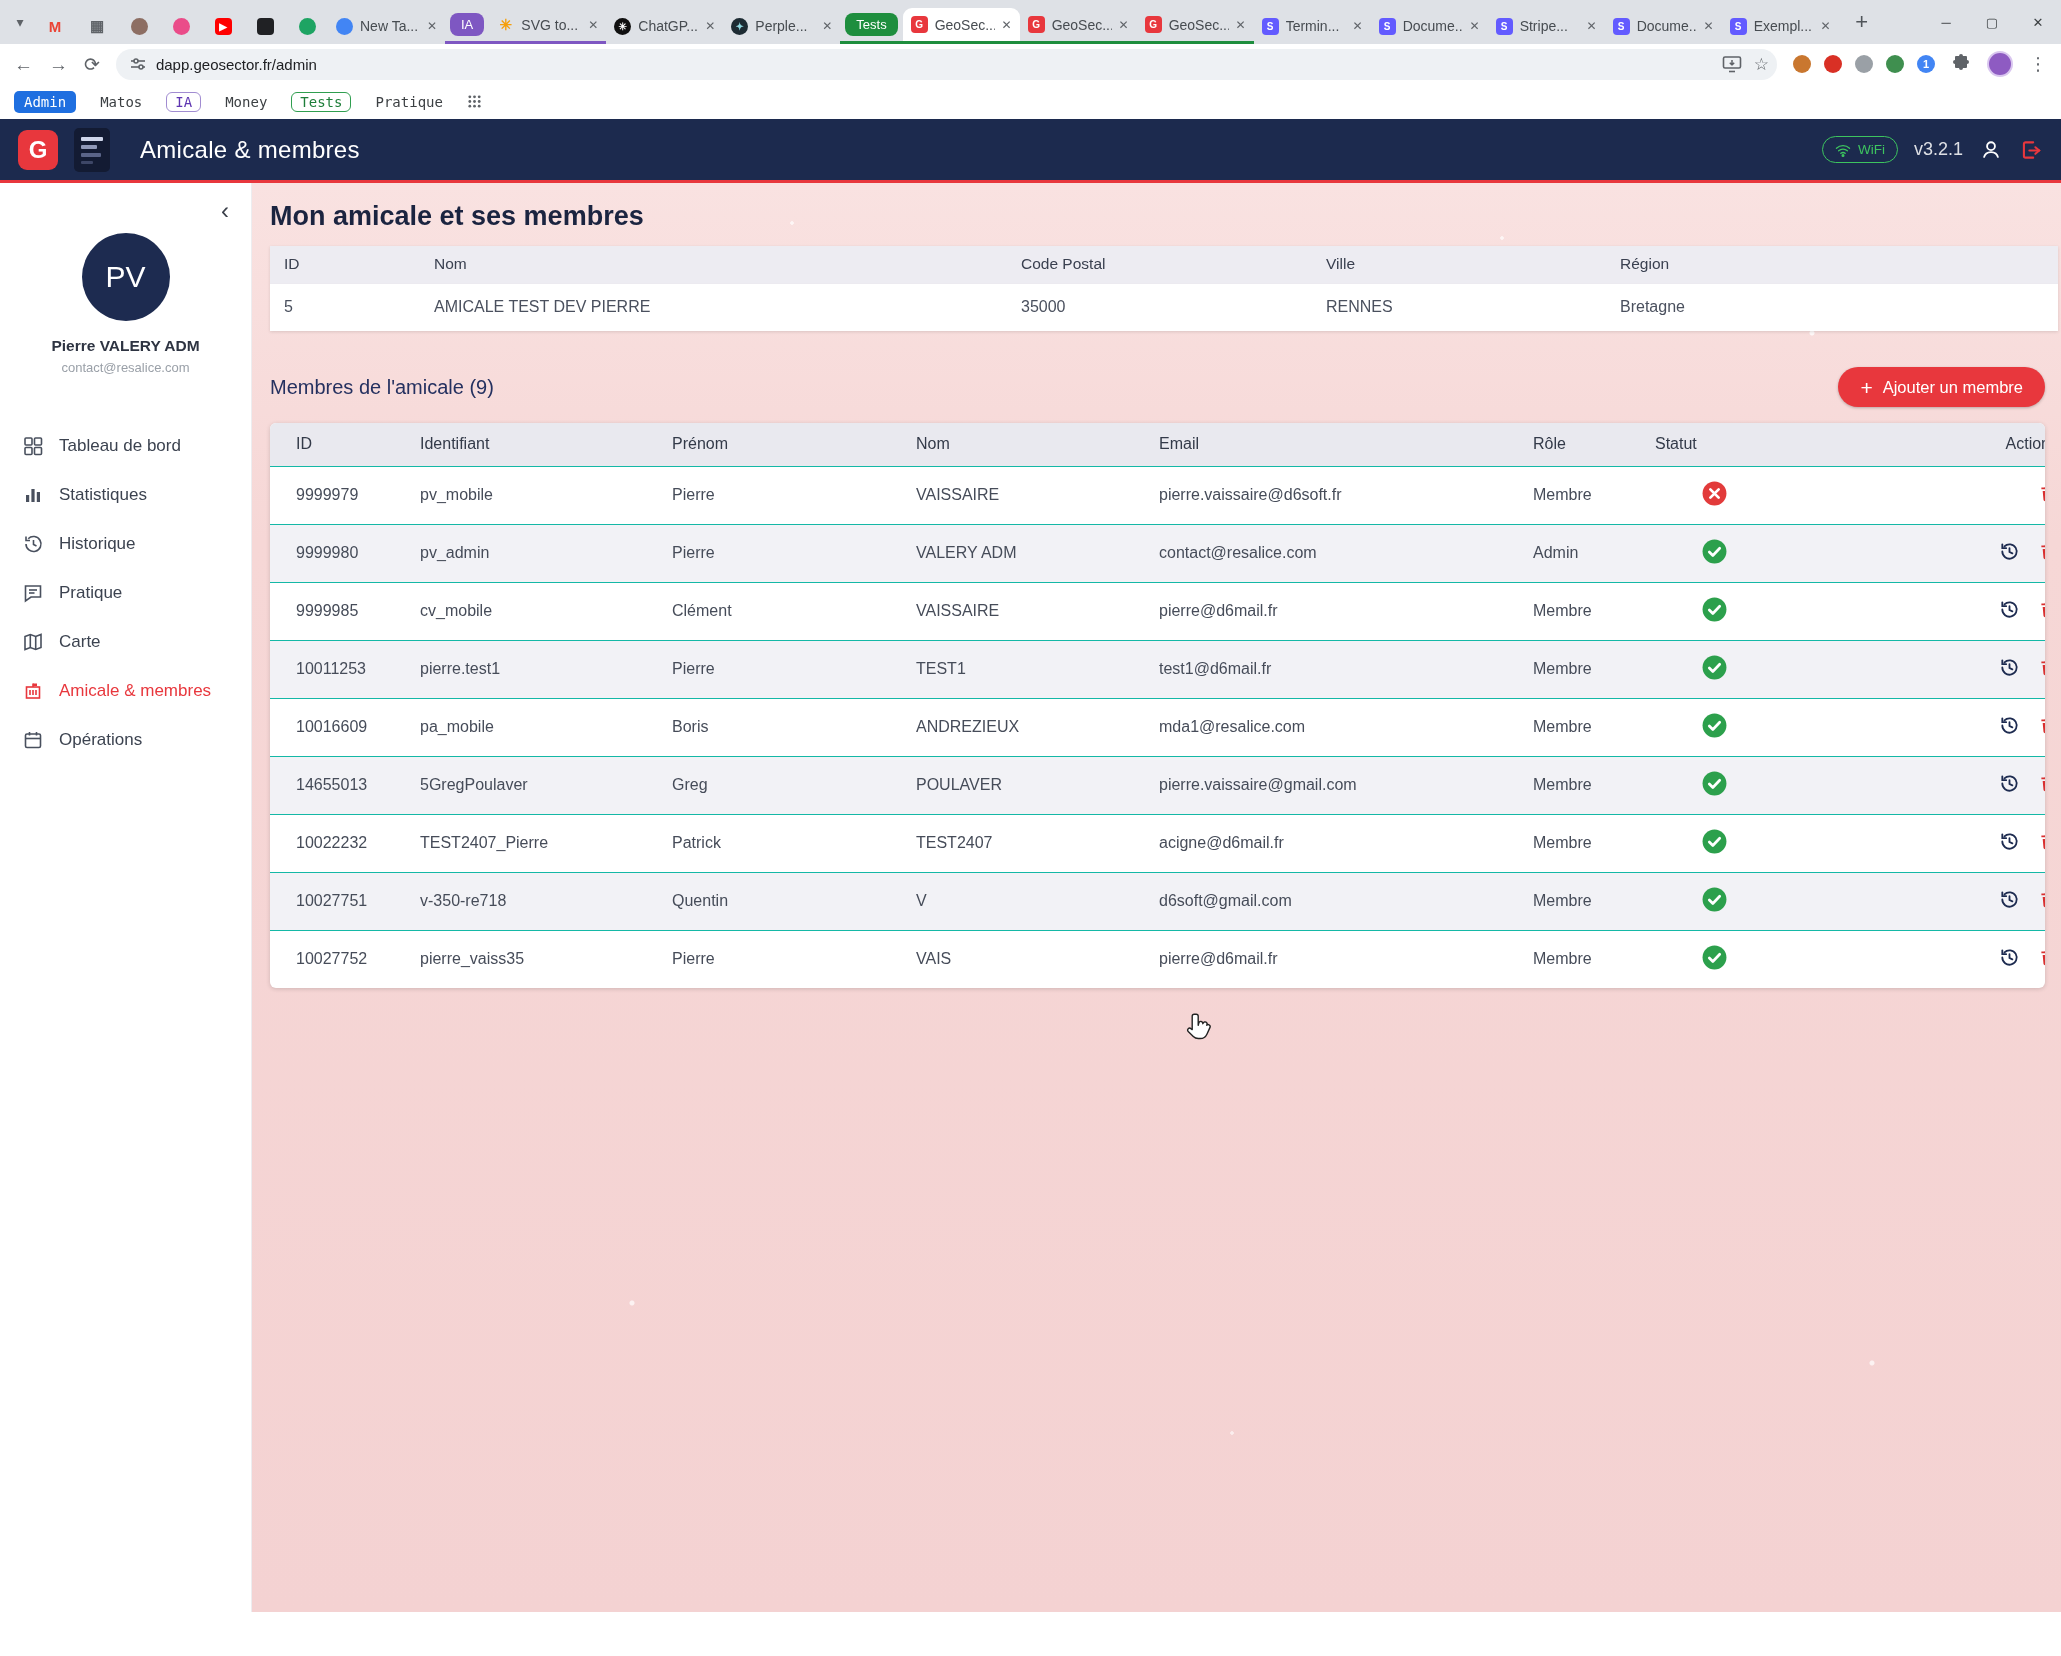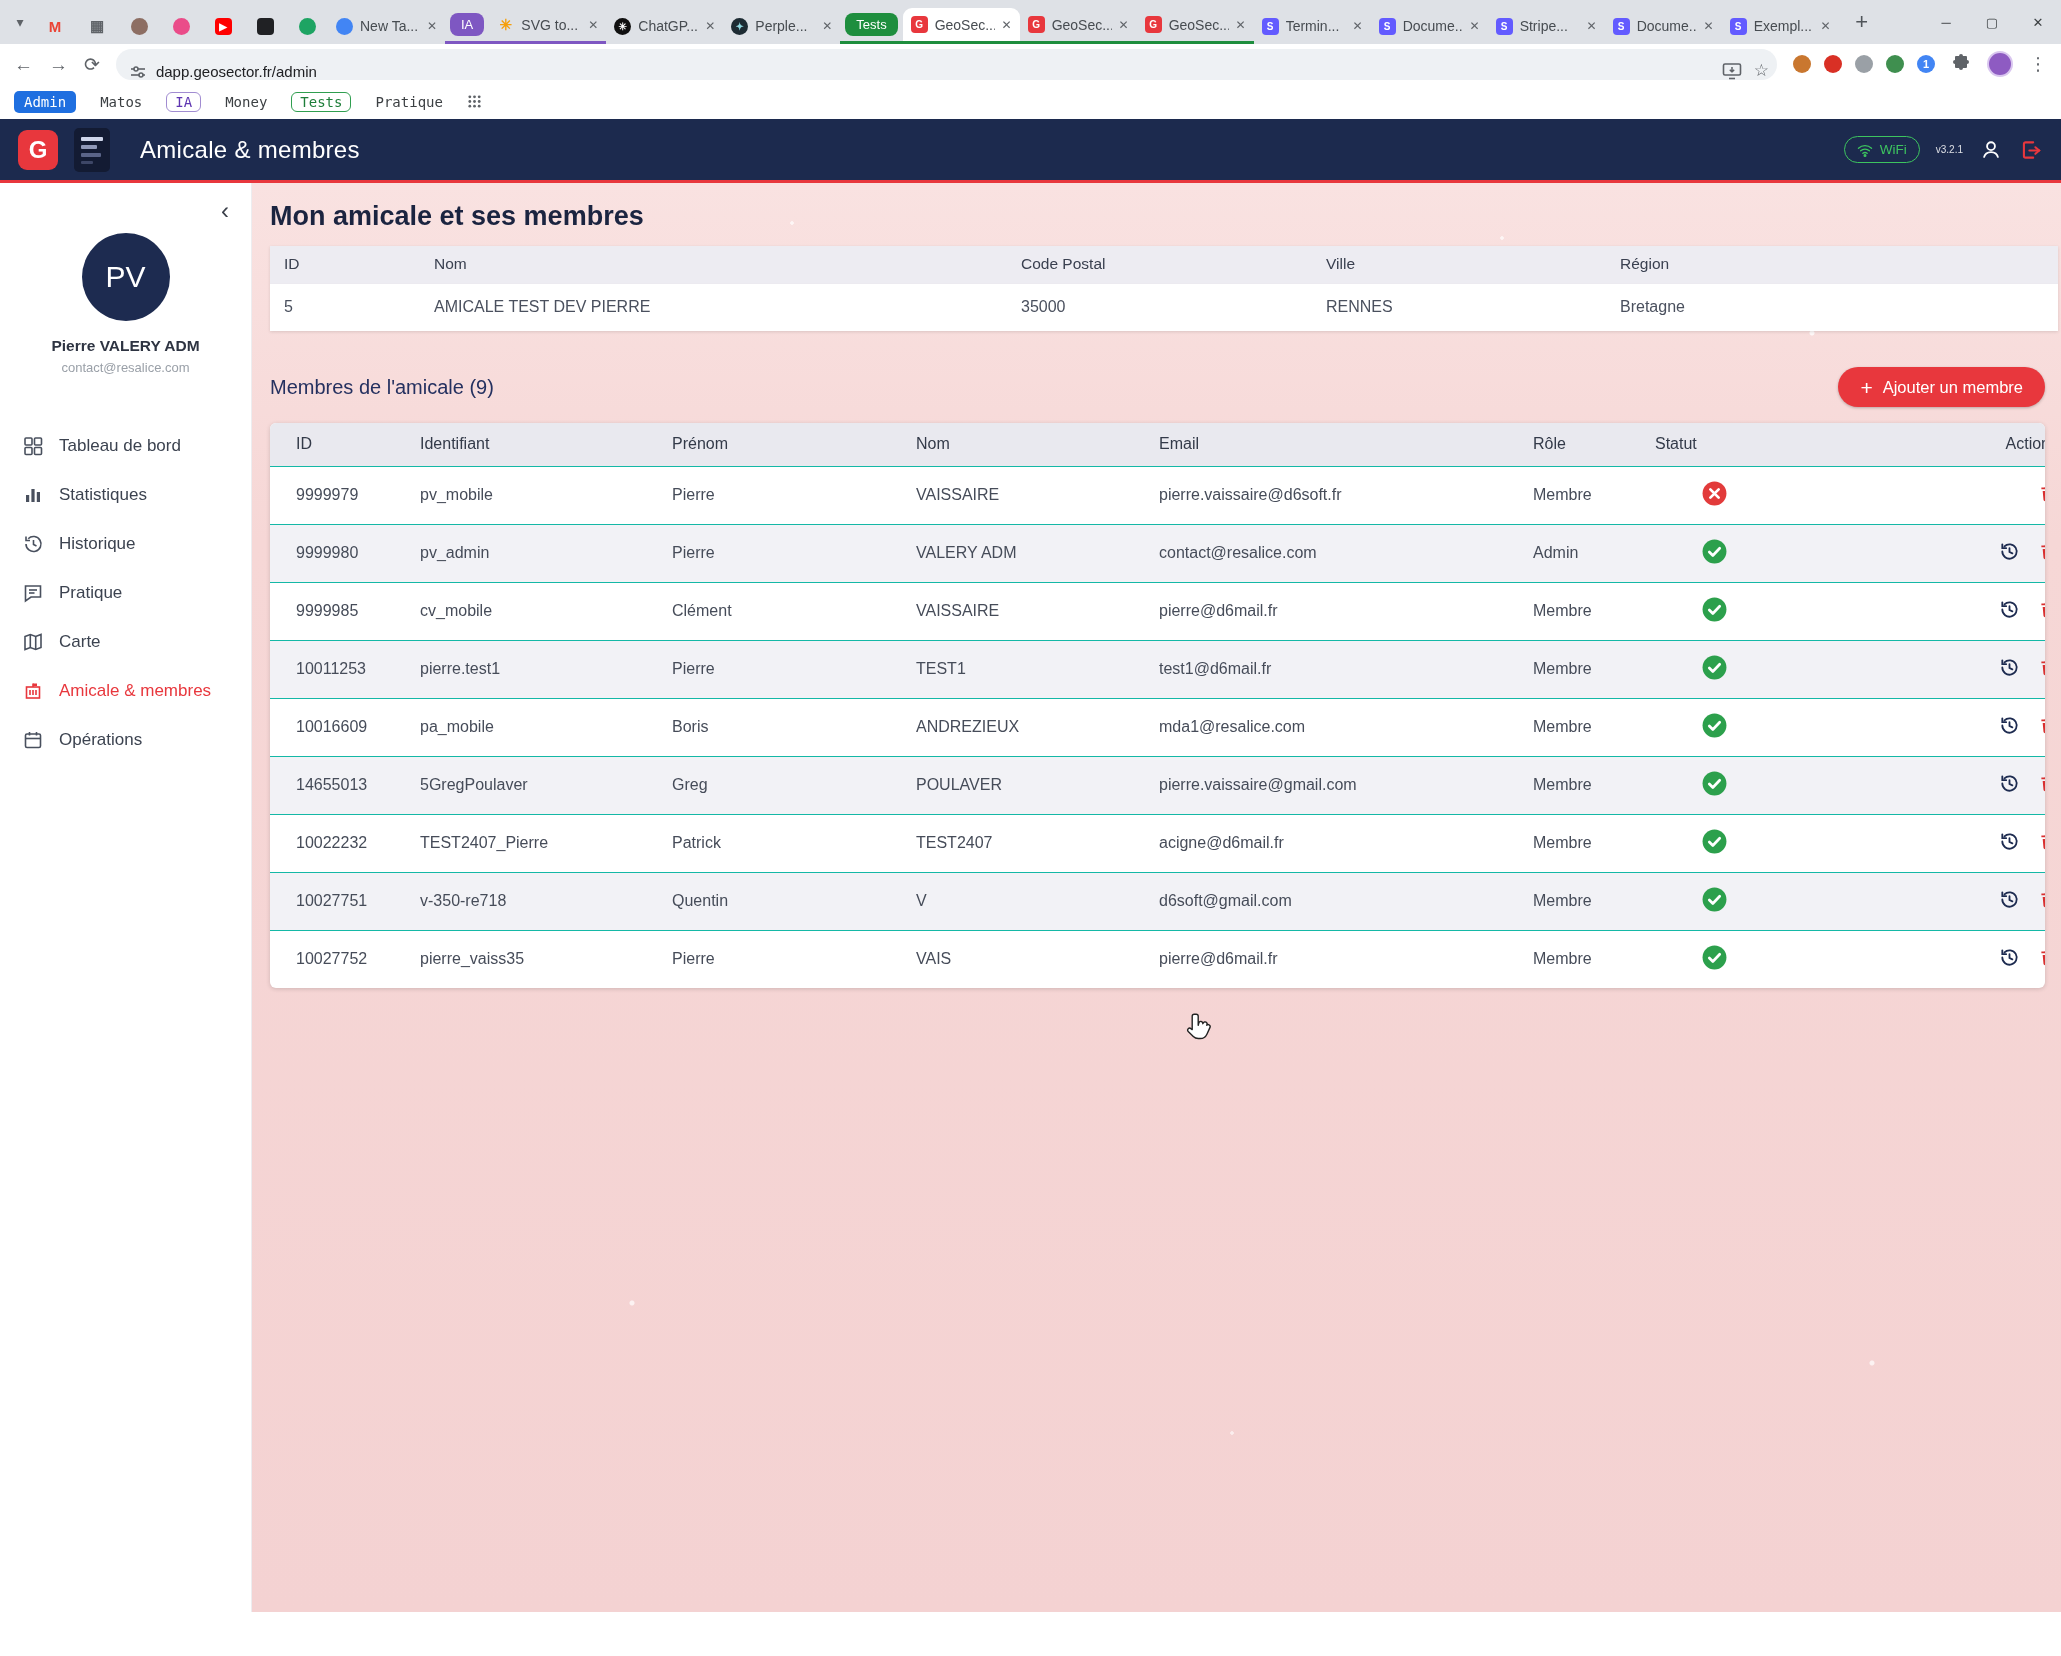--- a/index.html
+++ b/index.html
@@ -20,21 +20,21 @@
   .fav.nobg { background:transparent; font-size:15px; }
   .chipwrap { height:36px; display:flex; align-items:center; padding:0 5px; }
   .gchip { height:23px; border-radius:8px; color:#fff; font-size:13px; display:flex; align-items:center; padding:0 11px; }
   .newtab { align-self:center; margin-left:8px; font-size:22px; color:#50555a; width:30px; height:30px; display:flex; align-items:center; justify-content:center; }
   .wincontrols { position:absolute; right:0; top:0; height:44px; display:flex; }
   .wincontrols span { width:46px; display:flex; align-items:center; justify-content:center; font-size:13px; color:#3c4043; }
 
   
   .toolbar { height:40px; background:#fff; display:flex; align-items:center; padding:0 14px; gap:16px; }
   .tbicon { color:#5f6368; font-size:19px; flex:none; line-height:1; }
-  .omnibox { flex:1; height:31px; background:#eef1f4; border-radius:16px; display:flex; align-items:flex-end; gap:10px; padding:0 8px 0 14px; min-width:0; }
+  .omnibox { flex:1; height:31px; background:#eef1f4; border-radius:16px; display:flex; align-items:center; gap:10px; padding:0 8px 0 14px; min-width:0; }
   .url { font-size:15px; color:#202124; flex:1; }
   .obx-right { display:flex; align-items:center; gap:12px; }
   .extensions { display:flex; align-items:center; gap:13px; }
   .extdot { width:18px; height:18px; border-radius:50%; flex:none; }
   .extbadge { display:flex; align-items:center; justify-content:center; color:#fff; font-size:11px; font-weight:bold; }
   .avatarbtn { width:26px; height:26px; border-radius:50%; background:#8e5bc2; flex:none; border:2px solid #d9c6ef; }
   .kebab { color:#5f6368; font-size:18px; }
 
   
   .bookmarksbar { height:35px; background:#fff; display:flex; align-items:center; gap:24px; padding:0 14px; font-family:"DejaVu Sans Mono",monospace; font-size:14px; color:#3c4043; }
@@ -43,21 +43,21 @@
   .bm-chip { border:1.5px solid #a18cd1; color:#5e35b1; padding:1px 8px; border-radius:6px; }
   .bm-chip-green { border:1.5px solid #2f9e4f; color:#1e7e3a; padding:1px 8px; border-radius:6px; }
 
   
   .appheader { height:64px; background:#1c2a4e; display:flex; align-items:center; gap:16px; padding:0 18px; border-bottom:3px solid #e8373d; }
   .logo-g { width:40px; height:40px; border-radius:9px; background:#e8373d; color:#fff; font-weight:bold; font-size:24px; display:flex; align-items:center; justify-content:center; }
   .logo-2 { width:36px; height:44px; border-radius:5px; background:#131b33; overflow:hidden; display:flex; align-items:center; justify-content:center; }
   .apptitle { font-size:24px; color:#fff; margin-left:14px; letter-spacing:.3px; }
   .spacer { flex:1; }
   .wifi { height:27px; border:1.5px solid #3dc45f; border-radius:14px; color:#3dc45f; display:flex; align-items:center; gap:7px; padding:0 12px; font-size:13.5px; }
-  .version { color:rgba(255,255,255,.85); font-size:10px; }
+  .version { color:rgba(255,255,255,.85); font-size:18px; }
   .hicon { display:flex; align-items:center; }
 
   
   .appbody { display:flex; height:1429px; }
   .sidebar { width:252px; flex:none; background:#fff; position:relative; border-right:1px solid #ededf0; }
   .collapse { position:absolute; top:16px; right:22px; font-size:24px; color:#3a3f49; line-height:1; cursor:pointer; }
   .avatar { width:88px; height:88px; border-radius:50%; background:#1d2b50; color:#fff; display:flex; align-items:center; justify-content:center; font-size:30px; margin:50px auto 0; }
   .uname { margin-top:16px; text-align:center; font-size:15.5px; font-weight:bold; color:#2e3442; }
   .uemail { margin-top:5px; text-align:center; font-size:13px; color:#9aa0a8; }
   .sidenav { margin-top:46px; }

